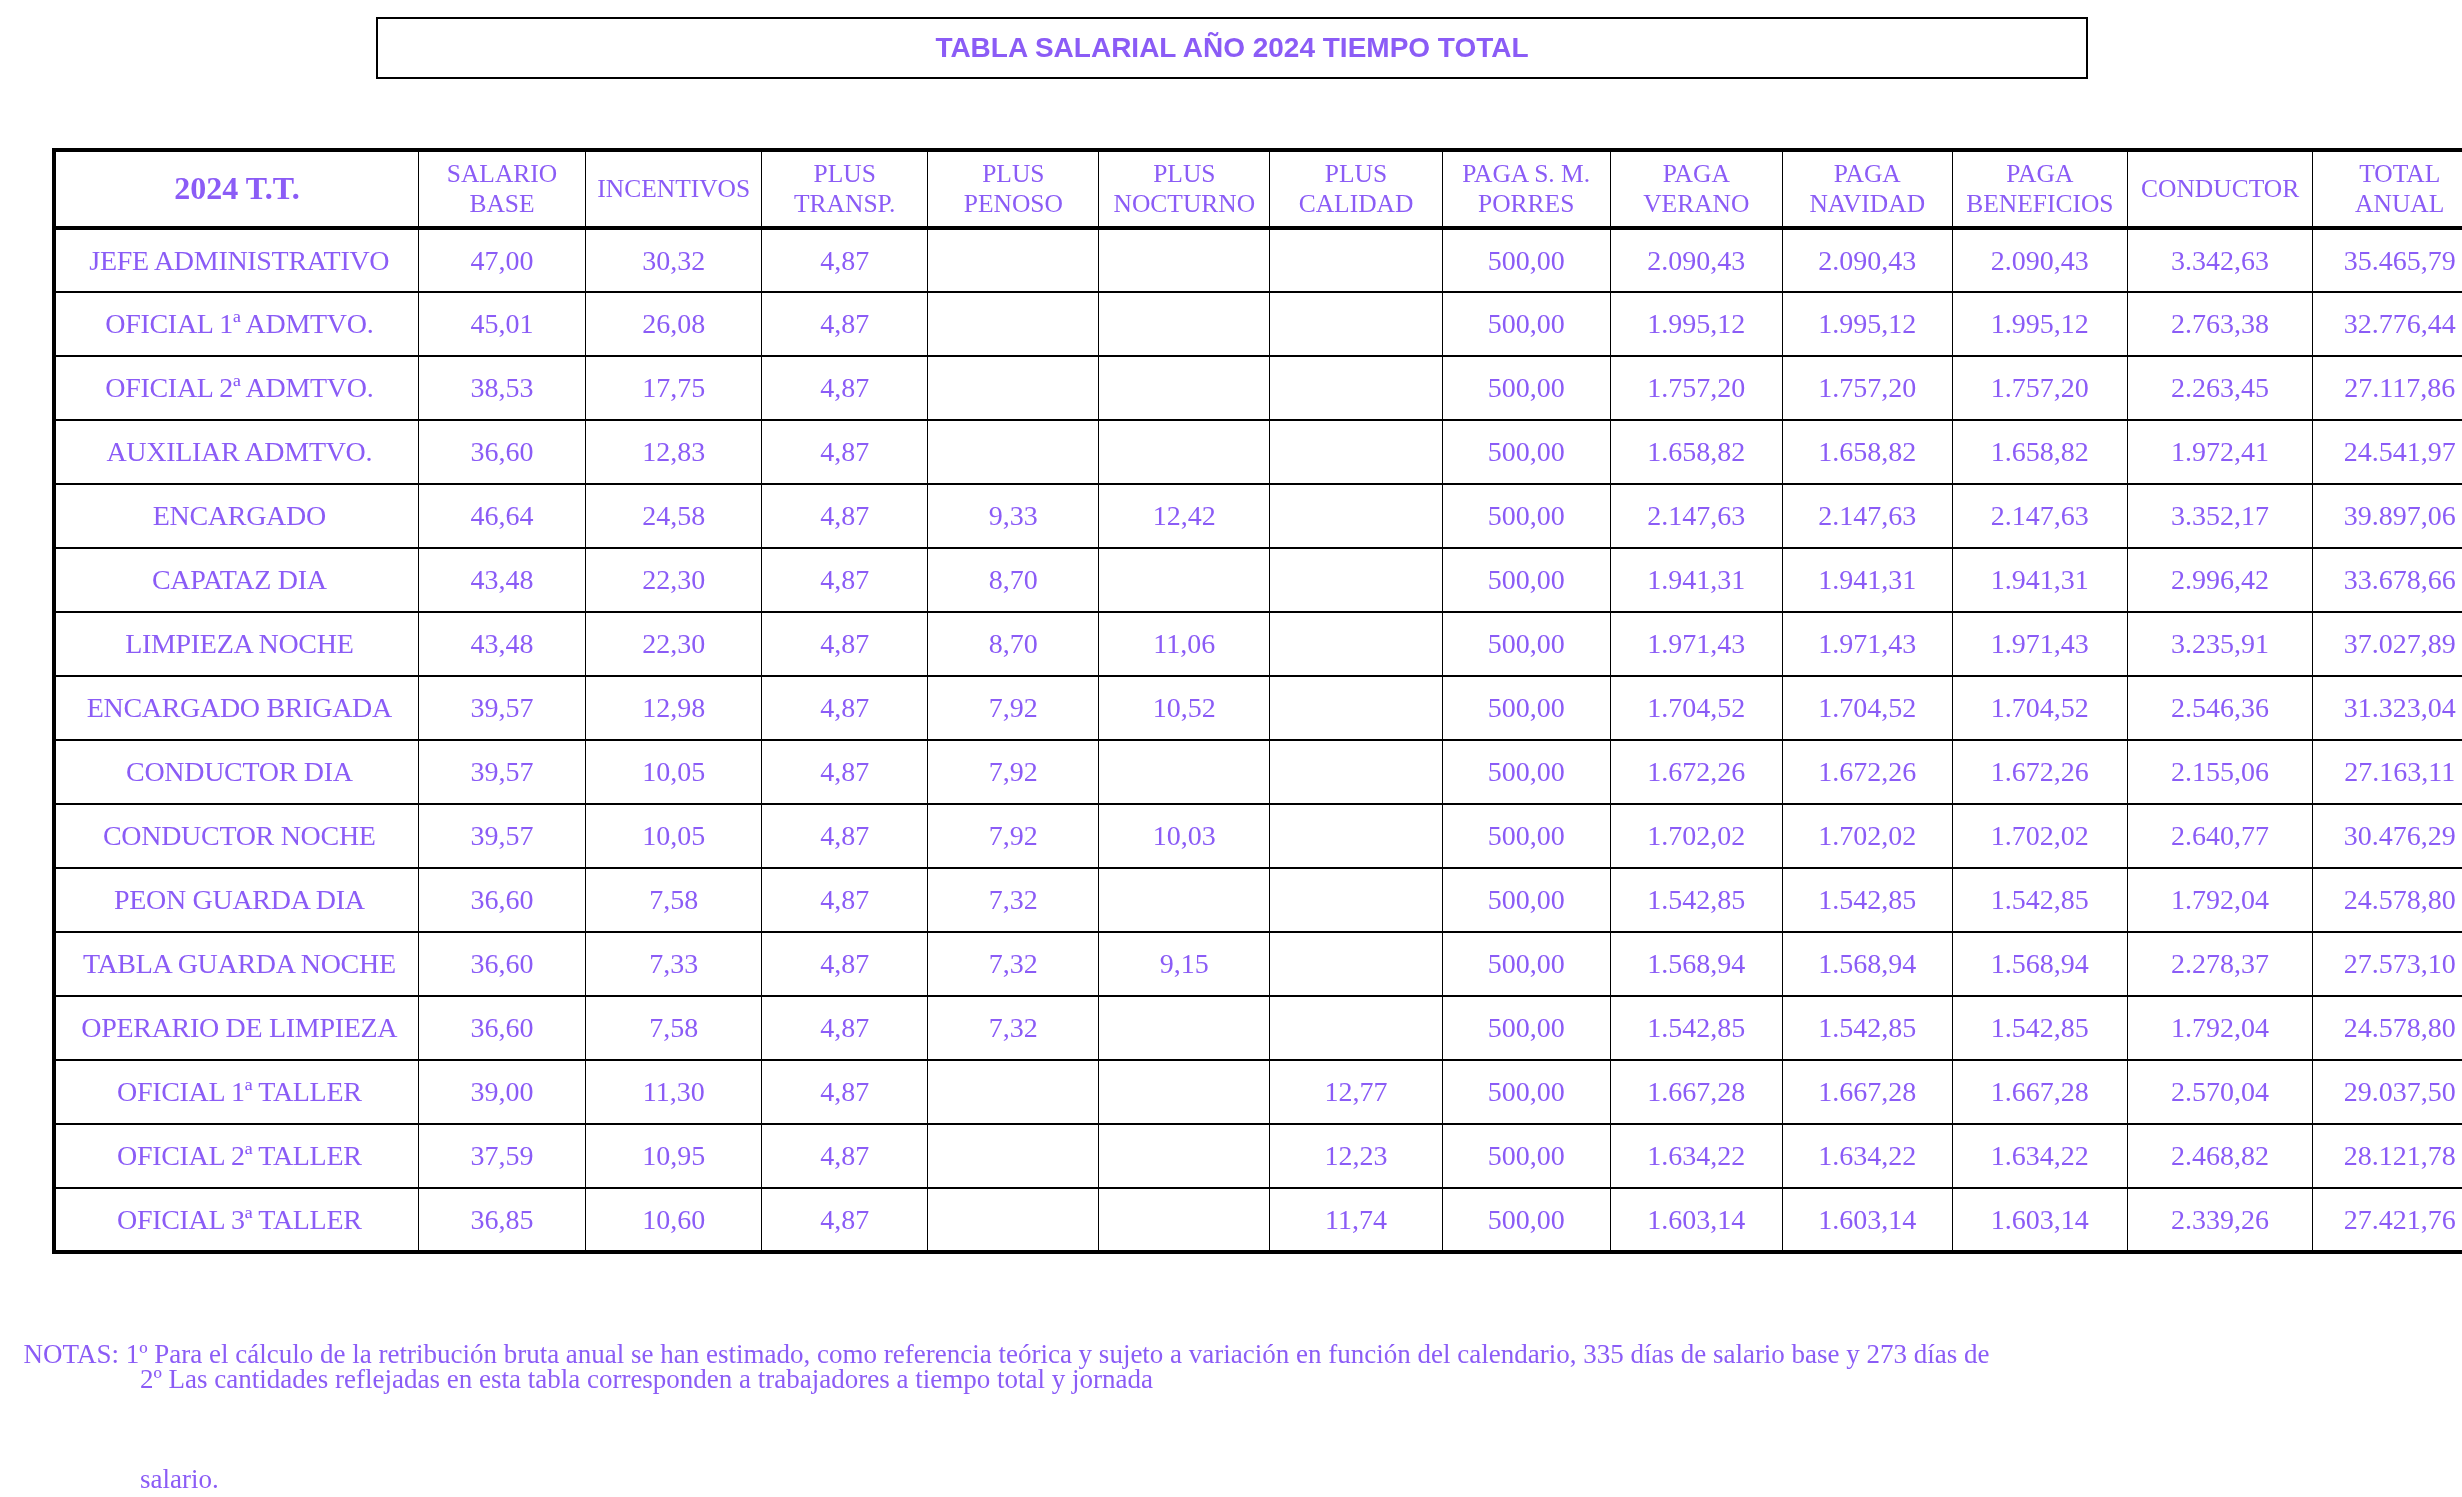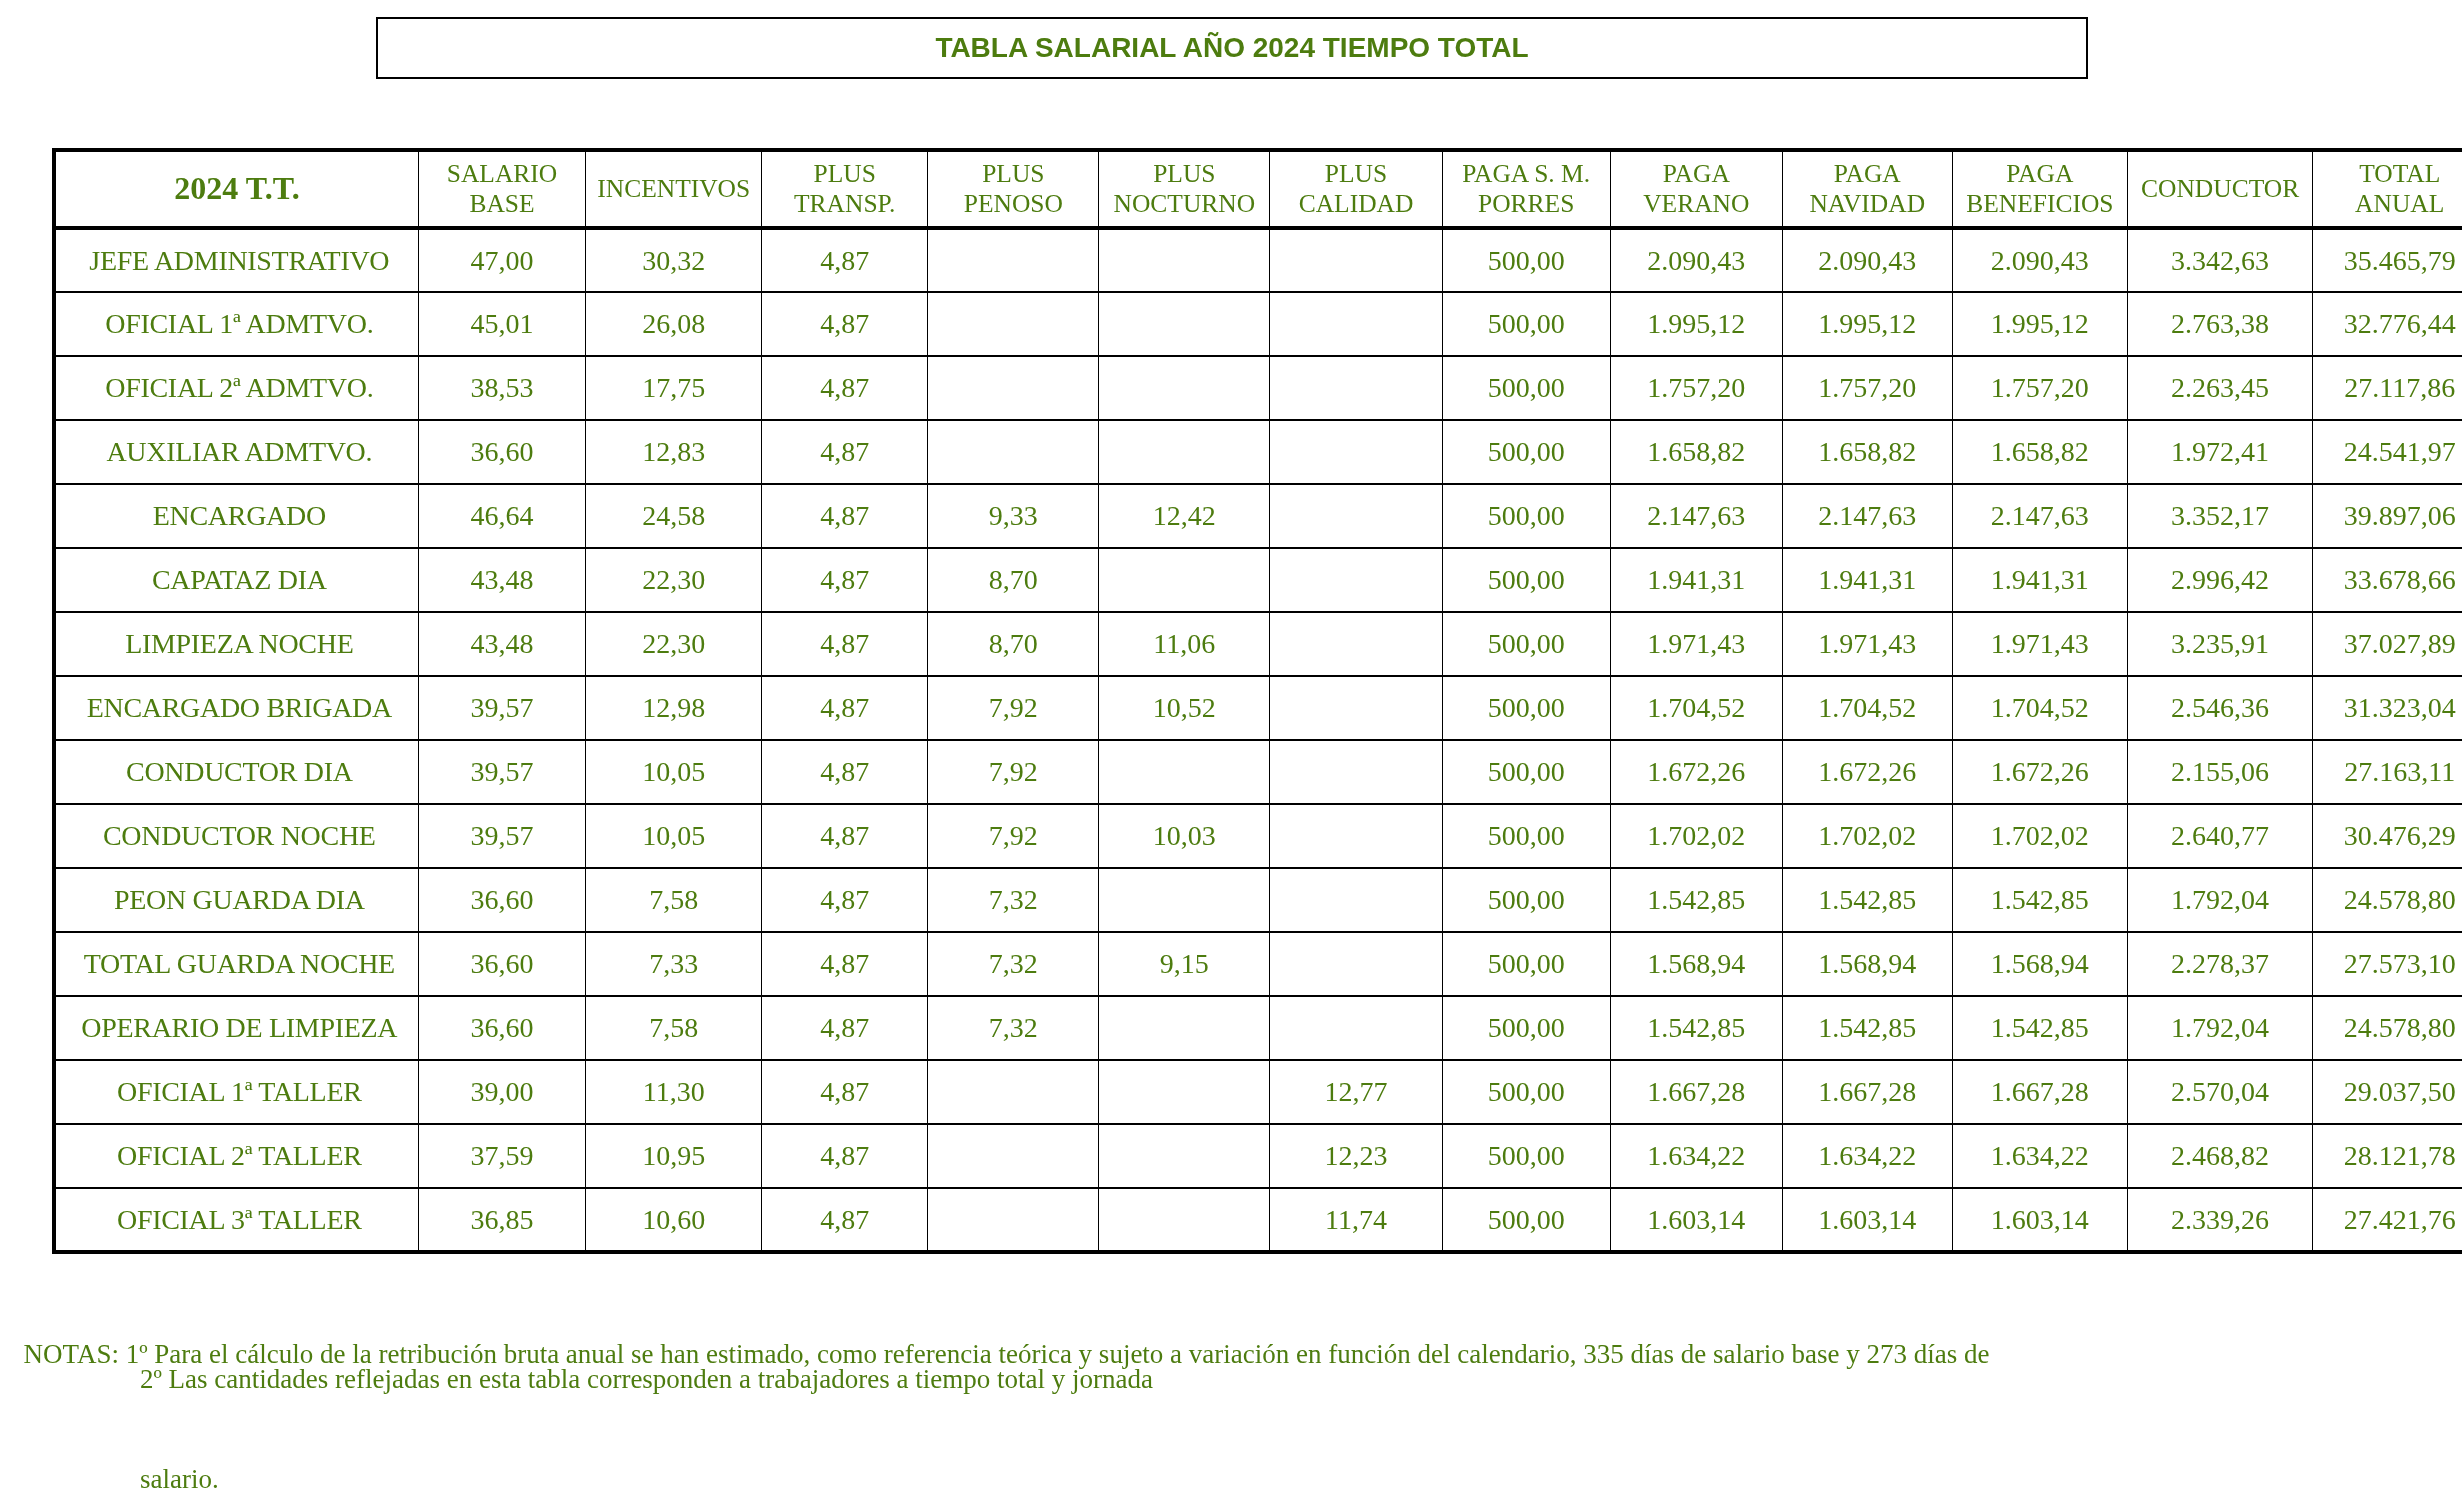--- a/index.html
+++ b/index.html
@@ -2,21 +2,21 @@
 <html style="font-size:15px"><head>
 <meta charset="utf-8">
 <style>
   html, body { margin: 0; padding: 0; background: #fff; }
   #page {
     position: relative;
     width: 2462px;
     height: 1497px;
     background: #ffffff;
     font-family: "Liberation Sans", sans-serif;
-    color: #4d7c0f;
+    color: #8b5cf6;
   }
   #title-box {
     position: absolute;
     left: 376px;
     top: 17px;
     width: 1708px;
     height: 58px;
     border: 2.8px solid #000;
     display: flex;
     align-items: center;
@@ -296,21 +296,21 @@
           <td></td>
           <td></td>
           <td>500,00</td>
           <td>1.542,85</td>
           <td>1.542,85</td>
           <td>1.542,85</td>
           <td>1.792,04</td>
           <td>24.578,80</td>
         </tr>
         <tr>
-          <th class="row-label">TOTAL GUARDA NOCHE</th>
+          <th class="row-label">TABLA GUARDA NOCHE</th>
           <td>36,60</td>
           <td>7,33</td>
           <td>4,87</td>
           <td>7,32</td>
           <td>9,15</td>
           <td></td>
           <td>500,00</td>
           <td>1.568,94</td>
           <td>1.568,94</td>
           <td>1.568,94</td>

